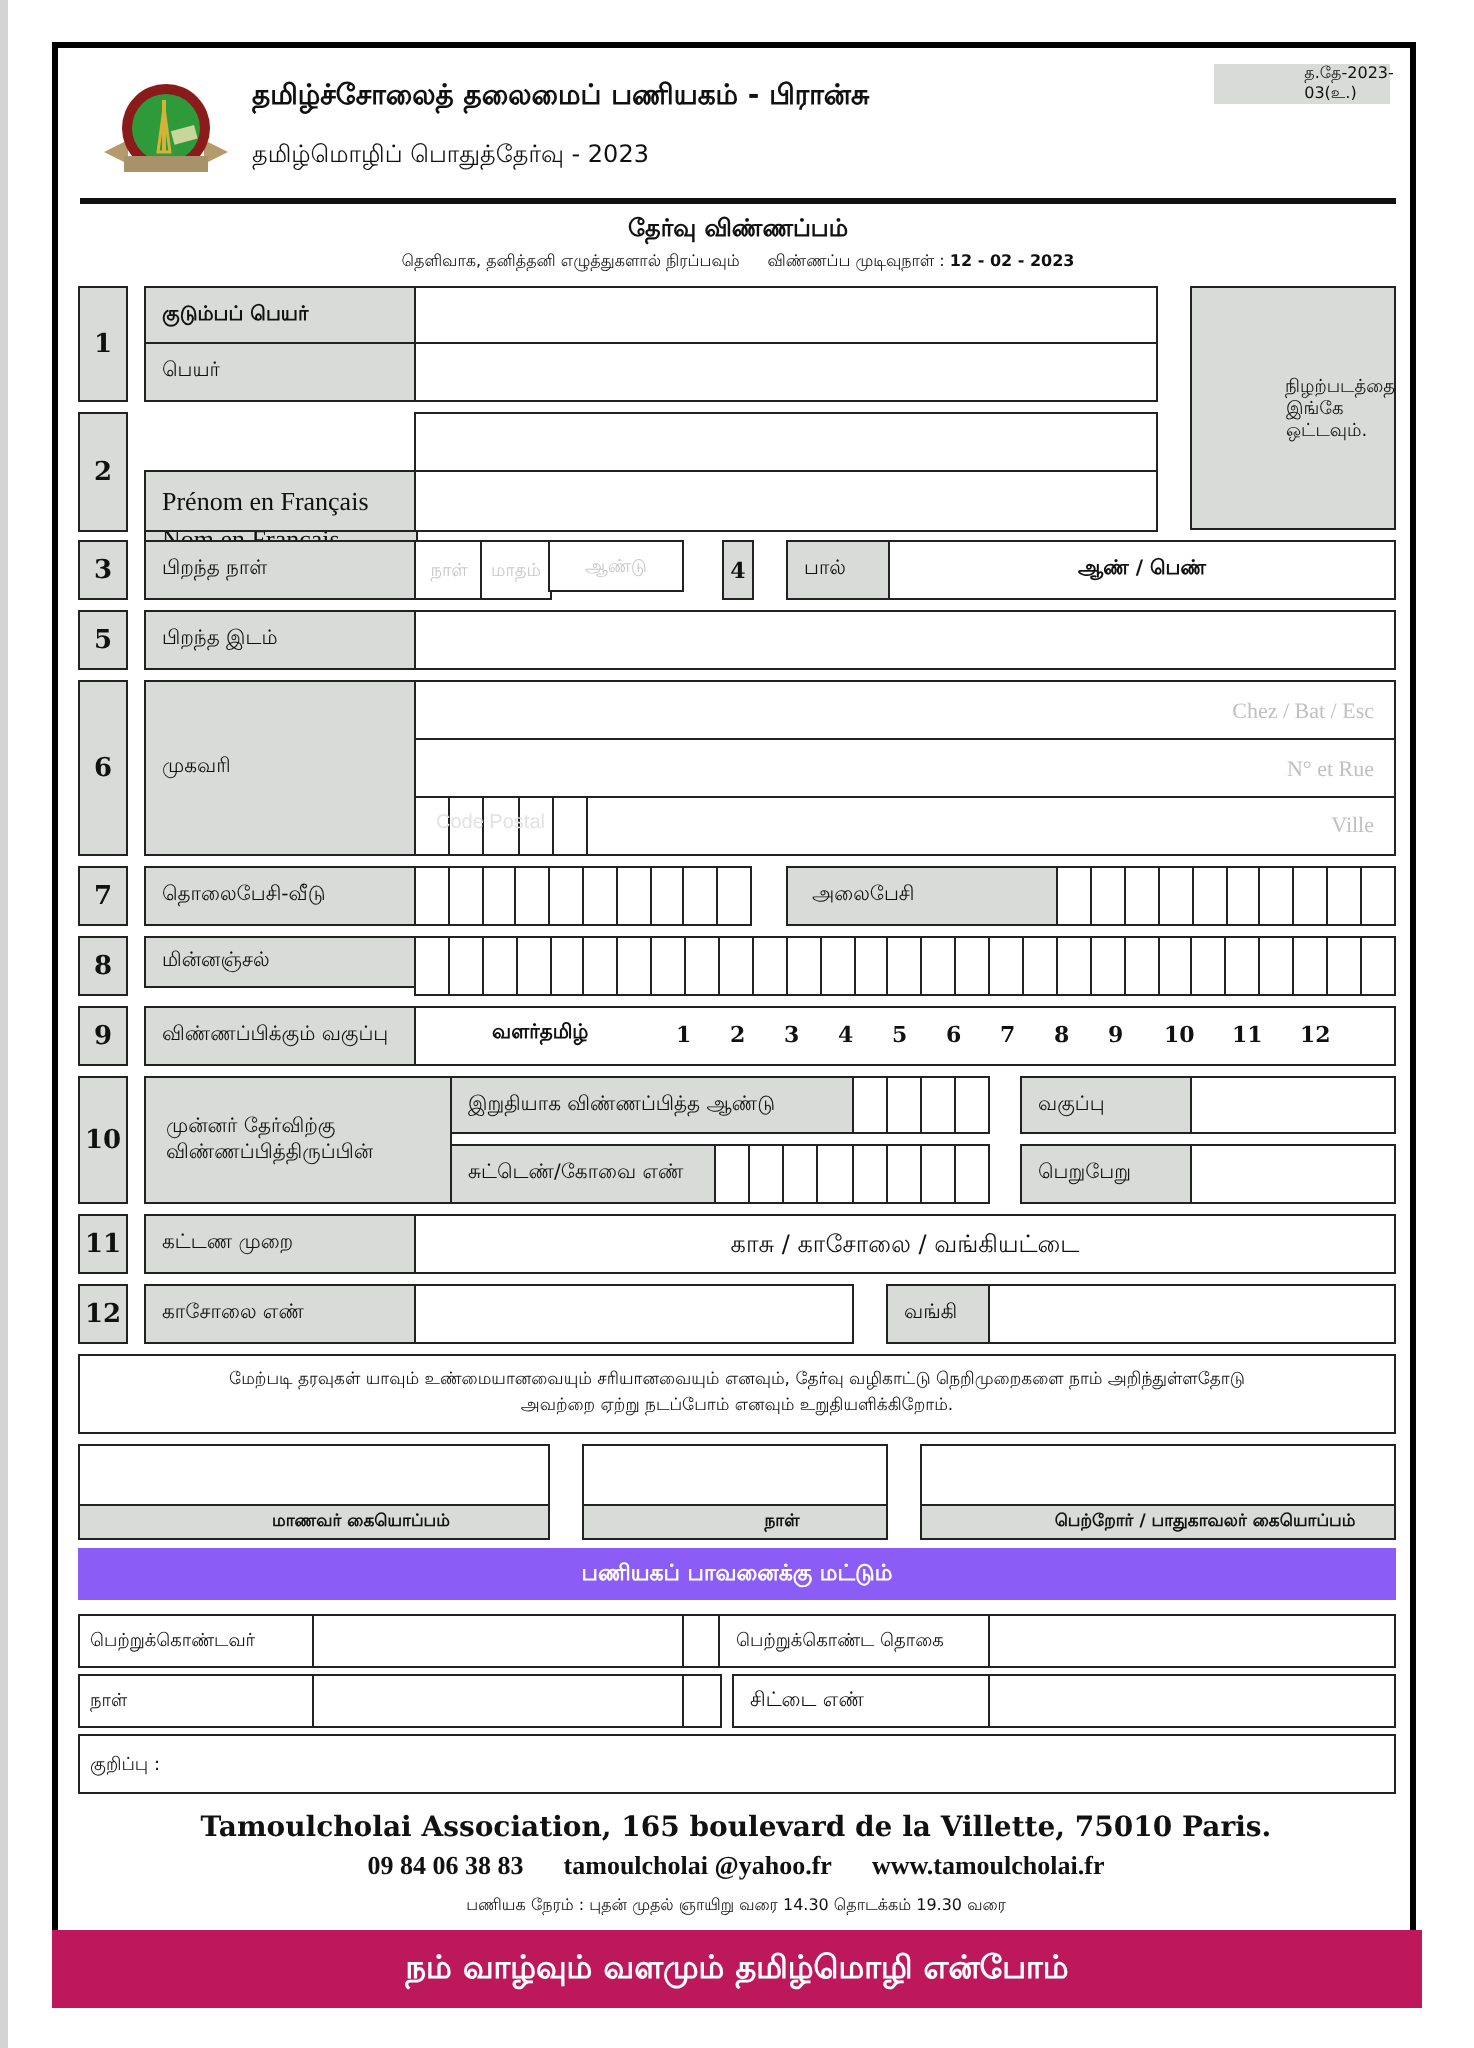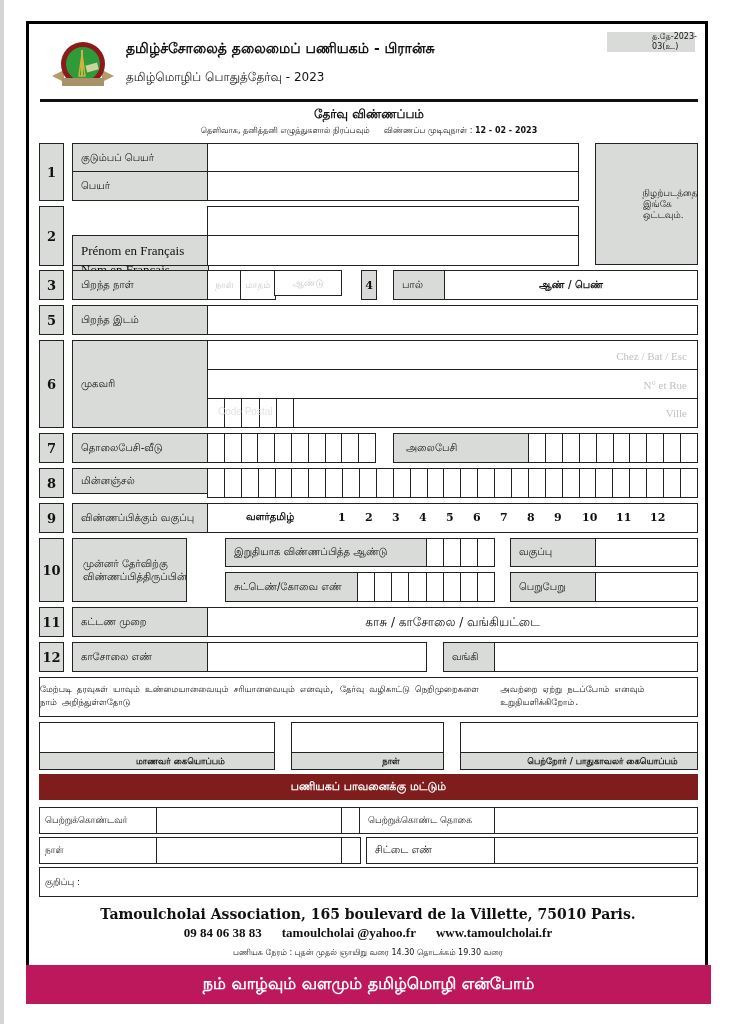--- a/index.html
+++ b/index.html
@@ -50,21 +50,21 @@
 <div class="abs center" style="left:40px;top:105px;width:658px;height:18px;font-size:12px;font-weight:bold;">தேர்வு விண்ணப்பம்</div>
 <div class="abs" style="left:40px;top:126px;width:658px;height:14px;font-size:8px;display:flex;justify-content:center;gap:14px;">
   <span>தெளிவாக, தனித்தனி எழுத்துகளால் நிரப்பவும்</span>
   <span>
     <span>விண்ணப்ப முடிவுநாள் :</span>
     <b>12 - 02 - 2023</b>
   </span>
 </div>
 
 <div class="num" style="left:39px;top:143px;width:25px;height:58px;">1</div>
-<div class="box gray lbl" style="left:72px;top:143px;width:137px;height:30px;">குடும்பப் பெயர்</div>
+<div class="box gray lbl" style="left:72px;top:143px;width:137px;height:30px;font-weight:bold;">குடும்பப் பெயர்</div>
 <div class="box" style="left:207px;top:143px;width:372px;height:30px;"></div>
 <div class="box gray lbl" style="left:72px;top:171px;width:137px;height:30px;">பெயர்</div>
 <div class="box" style="left:207px;top:171px;width:372px;height:30px;"></div>
 
 <div class="box gray" style="left:595px;top:143px;width:103px;height:122px;display:flex;flex-direction:column;align-items:center;justify-content:center;font-size:9px;">
   <span>நிழற்படத்தை</span>
   <span>இங்கே   ஒட்டவும்.</span>
 </div>
 
 <div class="num" style="left:39px;top:206px;width:25px;height:60px;">2</div>
@@ -174,21 +174,21 @@
   <span class="abs grade" style="left:265px;top:7px;">6</span>
   <span class="abs grade" style="left:292px;top:7px;">7</span>
   <span class="abs grade" style="left:319px;top:7px;">8</span>
   <span class="abs grade" style="left:346px;top:7px;">9</span>
   <span class="abs grade" style="left:374px;top:7px;">10</span>
   <span class="abs grade" style="left:408px;top:7px;">11</span>
   <span class="abs grade" style="left:442px;top:7px;">12</span>
 </div>
 
 <div class="num" style="left:39px;top:538px;width:25px;height:64px;">10</div>
-<div class="box gray" style="left:72px;top:538px;width:115px;height:64px;display:flex;flex-direction:column;justify-content:center;padding-left:10px;font-size:10px;line-height:13px;">
+<div class="box gray" style="left:72px;top:538px;width:154px;height:64px;display:flex;flex-direction:column;justify-content:center;padding-left:10px;font-size:10px;line-height:13px;">
   <span>முன்னர் தேர்விற்கு</span>
   <span>விண்ணப்பித்திருப்பின்</span>
 </div>
 <div class="box gray lbl" style="left:225px;top:538px;width:203px;height:29px;">இறுதியாக விண்ணப்பித்த ஆண்டு</div>
 <div class="cells" style="left:426px;top:538px;width:69px;height:29px;">
     <span></span>
     <span></span>
     <span></span>
     <span></span>
   </div>
@@ -211,33 +211,33 @@
 <div class="num" style="left:39px;top:607px;width:25px;height:30px;">11</div>
 <div class="box gray lbl" style="left:72px;top:607px;width:137px;height:30px;">கட்டண முறை</div>
 <div class="box center" style="left:207px;top:607px;width:491px;height:30px;font-size:12px;">காசு / காசோலை / வங்கியட்டை</div>
 
 <div class="num" style="left:39px;top:642px;width:25px;height:30px;">12</div>
 <div class="box gray lbl" style="left:72px;top:642px;width:137px;height:30px;">காசோலை எண்</div>
 <div class="box" style="left:207px;top:642px;width:220px;height:30px;"></div>
 <div class="box gray lbl" style="left:443px;top:642px;width:53px;height:30px;">வங்கி</div>
 <div class="box" style="left:494px;top:642px;width:204px;height:30px;"></div>
 
-<div class="box" style="left:39px;top:677px;width:659px;height:40px;display:flex;flex-direction:row;align-items:center;justify-content:center;font-size:8.5px;line-height:13px;font-family:Liberation Mono, monospace;">
+<div class="box" style="left:39px;top:677px;width:659px;height:40px;display:flex;flex-direction:column;align-items:center;justify-content:center;font-size:8.5px;line-height:13px;">
   <span>மேற்படி தரவுகள் யாவும் உண்மையானவையும் சரியானவையும் எனவும், தேர்வு வழிகாட்டு நெறிமுறைகளை நாம் அறிந்துள்ளதோடு</span>
   <span>அவற்றை ஏற்று நடப்போம் எனவும் உறுதியளிக்கிறோம்.</span>
 </div>
 
 <div class="box" style="left:39px;top:722px;width:236px;height:32px;"></div>
 <div class="box gray center" style="left:39px;top:752px;width:236px;height:18px;font-size:8.5px;font-weight:bold;">மாணவர் கையொப்பம்</div>
 <div class="box" style="left:291px;top:722px;width:153px;height:32px;"></div>
 <div class="box gray center" style="left:291px;top:752px;width:153px;height:18px;font-size:8.5px;font-weight:bold;">நாள்</div>
 <div class="box" style="left:460px;top:722px;width:238px;height:32px;"></div>
 <div class="box gray center" style="left:460px;top:752px;width:238px;height:18px;font-size:8.5px;font-weight:bold;">பெற்றோர் / பாதுகாவலர் கையொப்பம்</div>
 
-<div class="abs center" style="left:39px;top:774px;width:659px;height:26px;background:#7f1d1d;color:#fff;font-size:11px;font-weight:bold;">பணியகப் பாவனைக்கு மட்டும்</div>
+<div class="abs center" style="left:39px;top:774px;width:659px;height:26px;background:#8b5cf6;color:#fff;font-size:11px;font-weight:bold;">பணியகப் பாவனைக்கு மட்டும்</div>
 
 <div class="box lbl" style="left:39px;top:807px;width:119px;height:27px;font-size:9px;padding-left:5px;">பெற்றுக்கொண்டவர்</div>
 <div class="box" style="left:156px;top:807px;width:187px;height:27px;"></div>
 <div class="box" style="left:341px;top:807px;width:20px;height:27px;"></div>
 <div class="box lbl" style="left:359px;top:807px;width:137px;height:27px;font-size:9px;">பெற்றுக்கொண்ட தொகை</div>
 <div class="box" style="left:494px;top:807px;width:204px;height:27px;"></div>
 
 <div class="box lbl" style="left:39px;top:837px;width:119px;height:27px;font-size:9px;padding-left:5px;">நாள்</div>
 <div class="box" style="left:156px;top:837px;width:187px;height:27px;"></div>
 <div class="box" style="left:341px;top:837px;width:20px;height:27px;"></div>

